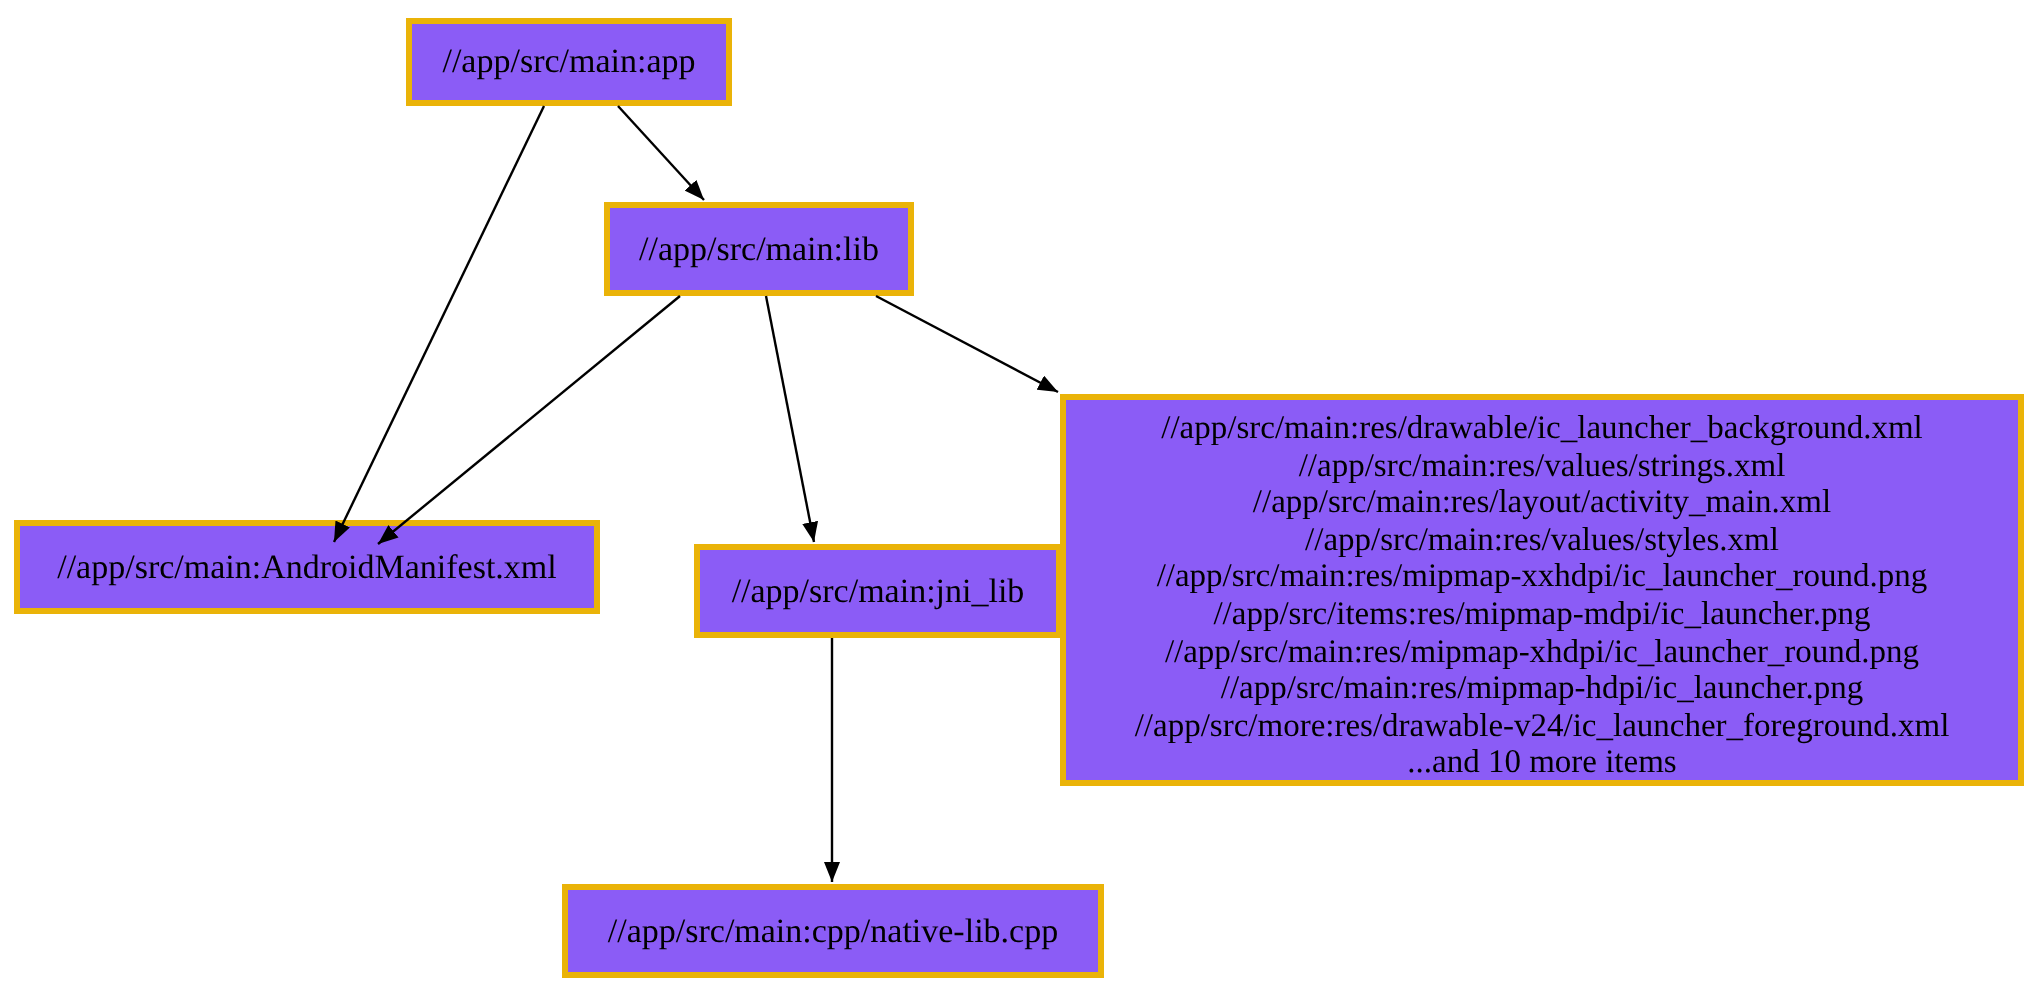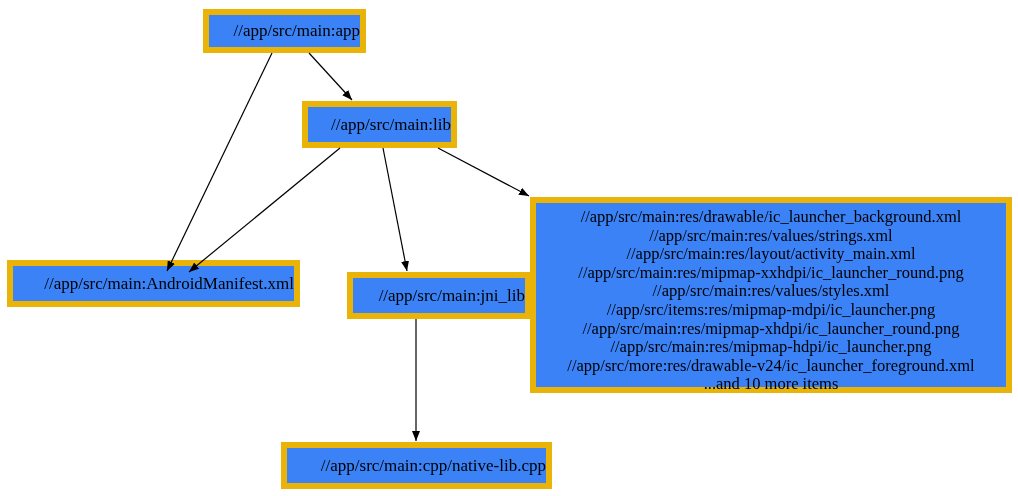--- a/index.html
+++ b/index.html
@@ -20,25 +20,25 @@
     position: absolute;
     left: 0;
     top: 0;
     width: 1018px;
     height: 496px;
     pointer-events: none;
   }
   .node {
     position: absolute;
     box-sizing: border-box;
-    border: 6px solid #eab308;
-    background: #3b82f6;
+    border: 3px solid #eab308;
+    background: #8b5cf6;
     display: flex;
     align-items: center;
-    justify-content: flex-end;
+    justify-content: center;
     text-align: center;
     font-size: 17px;
     line-height: 1.15;
     white-space: nowrap;
   }
   .node-app      { left: 203px; top:   9px; width: 163px; height: 44px; }
   .node-lib      { left: 302px; top: 101px; width: 155px; height: 47px; }
   .node-manifest { left:   7px; top: 260px; width: 293px; height: 47px; }
   .node-jnilib   { left: 323px; top: 272px; width: 184px; height: 47px; margin-left: 24px; }
   .node-cpp      { left: 281px; top: 442px; width: 271px; height: 47px; }
@@ -72,22 +72,22 @@
   </div>
 
   <div class="node node-jnilib">
     <span>//app/src/main:jni_lib</span>
   </div>
 
   <div class="node node-res">
     <div class="res-line">//app/src/main:res/drawable/ic_launcher_background.xml</div>
     <div class="res-line">//app/src/main:res/values/strings.xml</div>
     <div class="res-line">//app/src/main:res/layout/activity_main.xml</div>
+    <div class="res-line">//app/src/main:res/values/styles.xml</div>
     <div class="res-line">//app/src/main:res/mipmap-xxhdpi/ic_launcher_round.png</div>
-    <div class="res-line">//app/src/main:res/values/styles.xml</div>
     <div class="res-line">//app/src/items:res/mipmap-mdpi/ic_launcher.png</div>
     <div class="res-line">//app/src/main:res/mipmap-xhdpi/ic_launcher_round.png</div>
     <div class="res-line">//app/src/main:res/mipmap-hdpi/ic_launcher.png</div>
     <div class="res-line">//app/src/more:res/drawable-v24/ic_launcher_foreground.xml</div>
     <div class="res-line">...and 10 more items</div>
   </div>
 
   <div class="node node-cpp">
     <span>//app/src/main:cpp/native-lib.cpp</span>
   </div>

